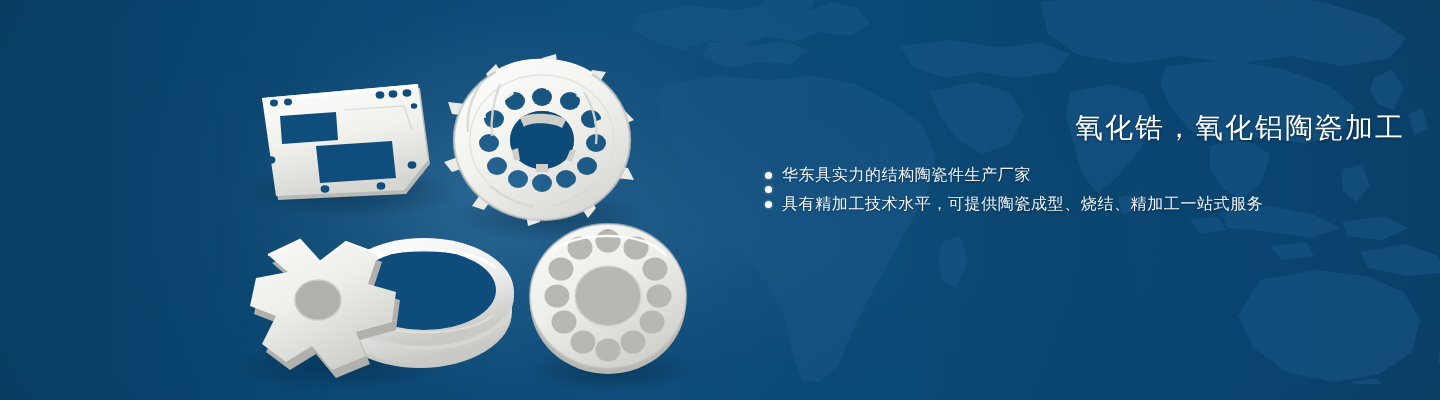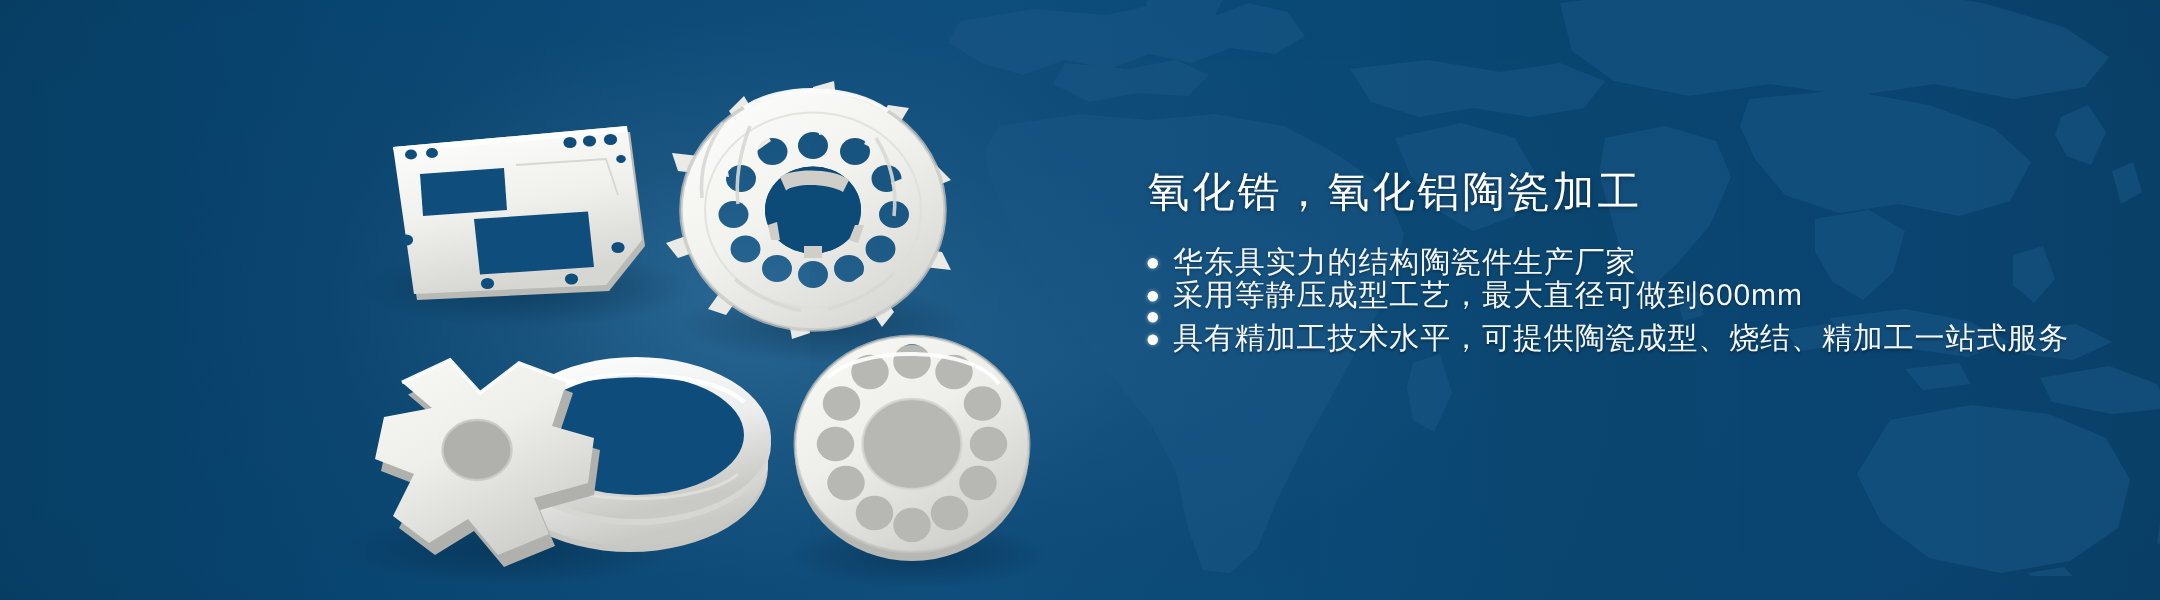--- a/index.html
+++ b/index.html
@@ -17,20 +17,21 @@
     background:
       linear-gradient(90deg,
         #073f66 0%,
         #07446f 14%,
         #0a4a78 30%,
         #0c4f80 44%,
         #0a4a78 58%,
         #08456f 72%,
         #0a4471 86%,
         #094068 100%);
+    text-align: right;
   }
   
   .glow-main {
     position: absolute;
     left: 120px;
     top: -60px;
     width: 760px;
     height: 520px;
     background: radial-gradient(ellipse at 50% 50%,
       rgba(62,122,166,0.62) 0%,
@@ -102,21 +103,21 @@
   }
   .bullets {
     list-style: none;
     margin: 0;
     padding: 0;
   }
   .bullets li {
     display: flex;
     align-items: center;
     color: #f2f6fa;
-    font-size: 20px;
+    font-size: 16px;
     line-height: 22px;
     margin-bottom: 0px;
     letter-spacing: 0.6px;
     text-shadow: 0 1px 2px rgba(0,0,0,0.4);
     white-space: nowrap;
   }
   .dot {
     width: 7px;
     height: 7px;
     border-radius: 50%;
@@ -356,24 +357,20 @@
 
   <div class="textblock">
     <h1 class="title">氧化锆，氧化铝陶瓷加工</h1>
     <ul class="bullets">
       <li>
         <span class="dot"></span>
         <span class="bullet-text">华东具实力的结构陶瓷件生产厂家</span>
       </li>
       <li>
         <span class="dot"></span>
-        <span class="bullet-text">采用等静压成型工艺，最大直径可做到600mm</span>
-      </li>
-      <li>
-        <span class="dot"></span>
       </li>
       <li>
         <span class="dot"></span>
         <span class="bullet-text">具有精加工技术水平，可提供陶瓷成型、烧结、精加工一站式服务</span>
       </li>
     </ul>
   </div>
 
 </div>
 

